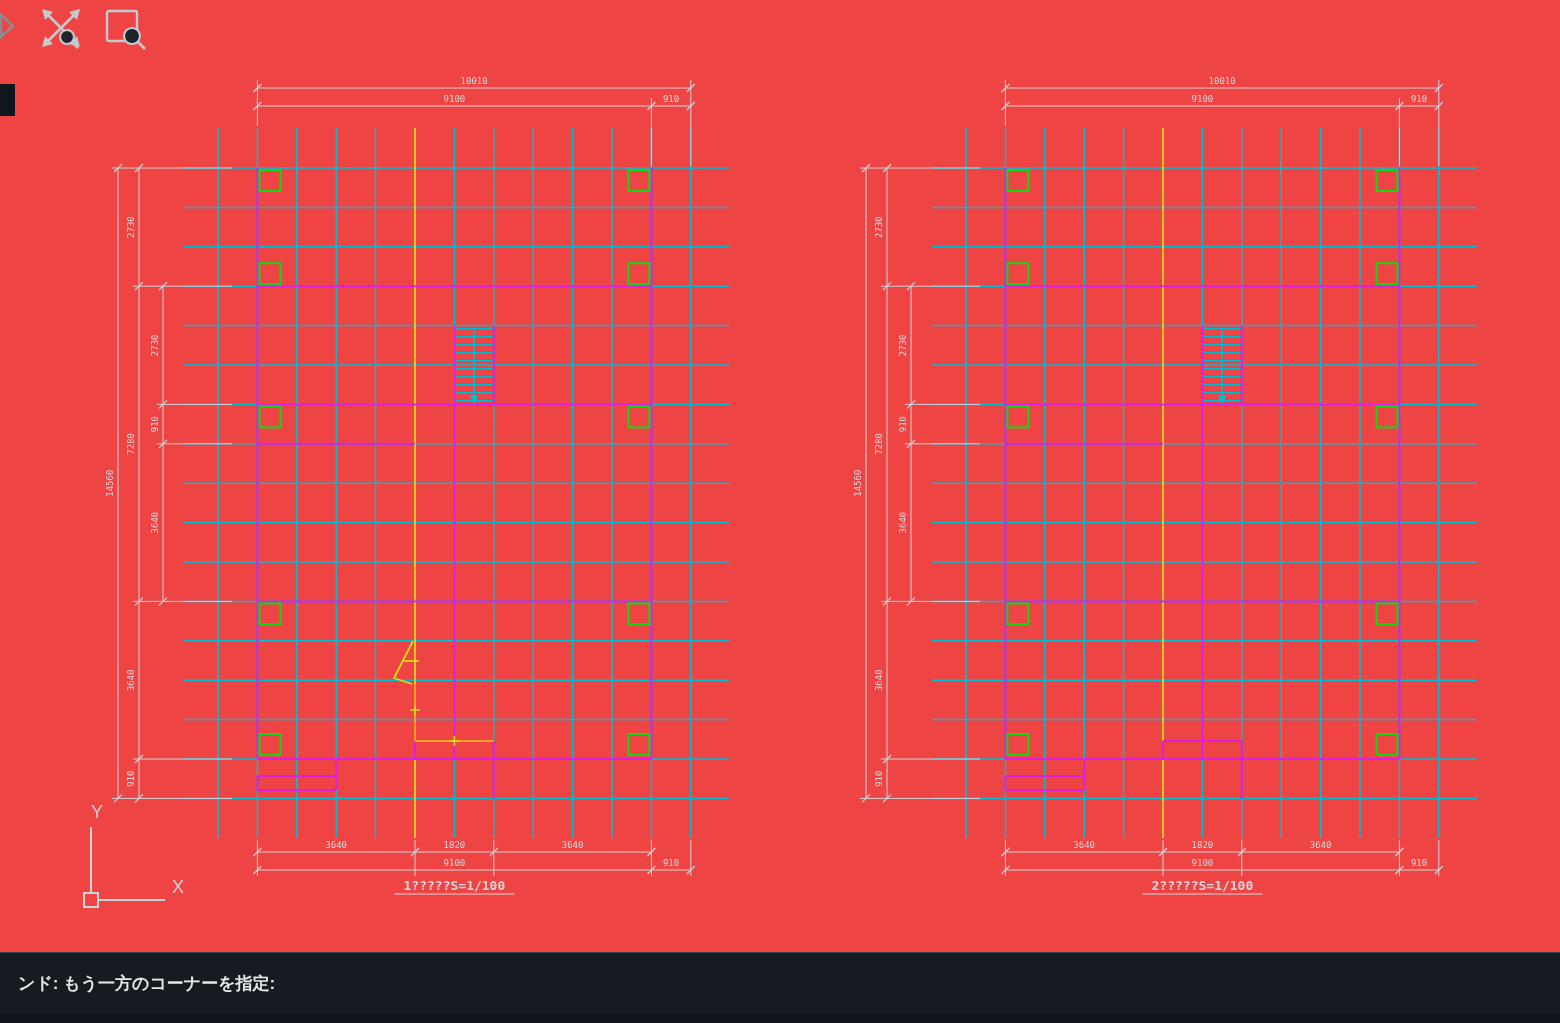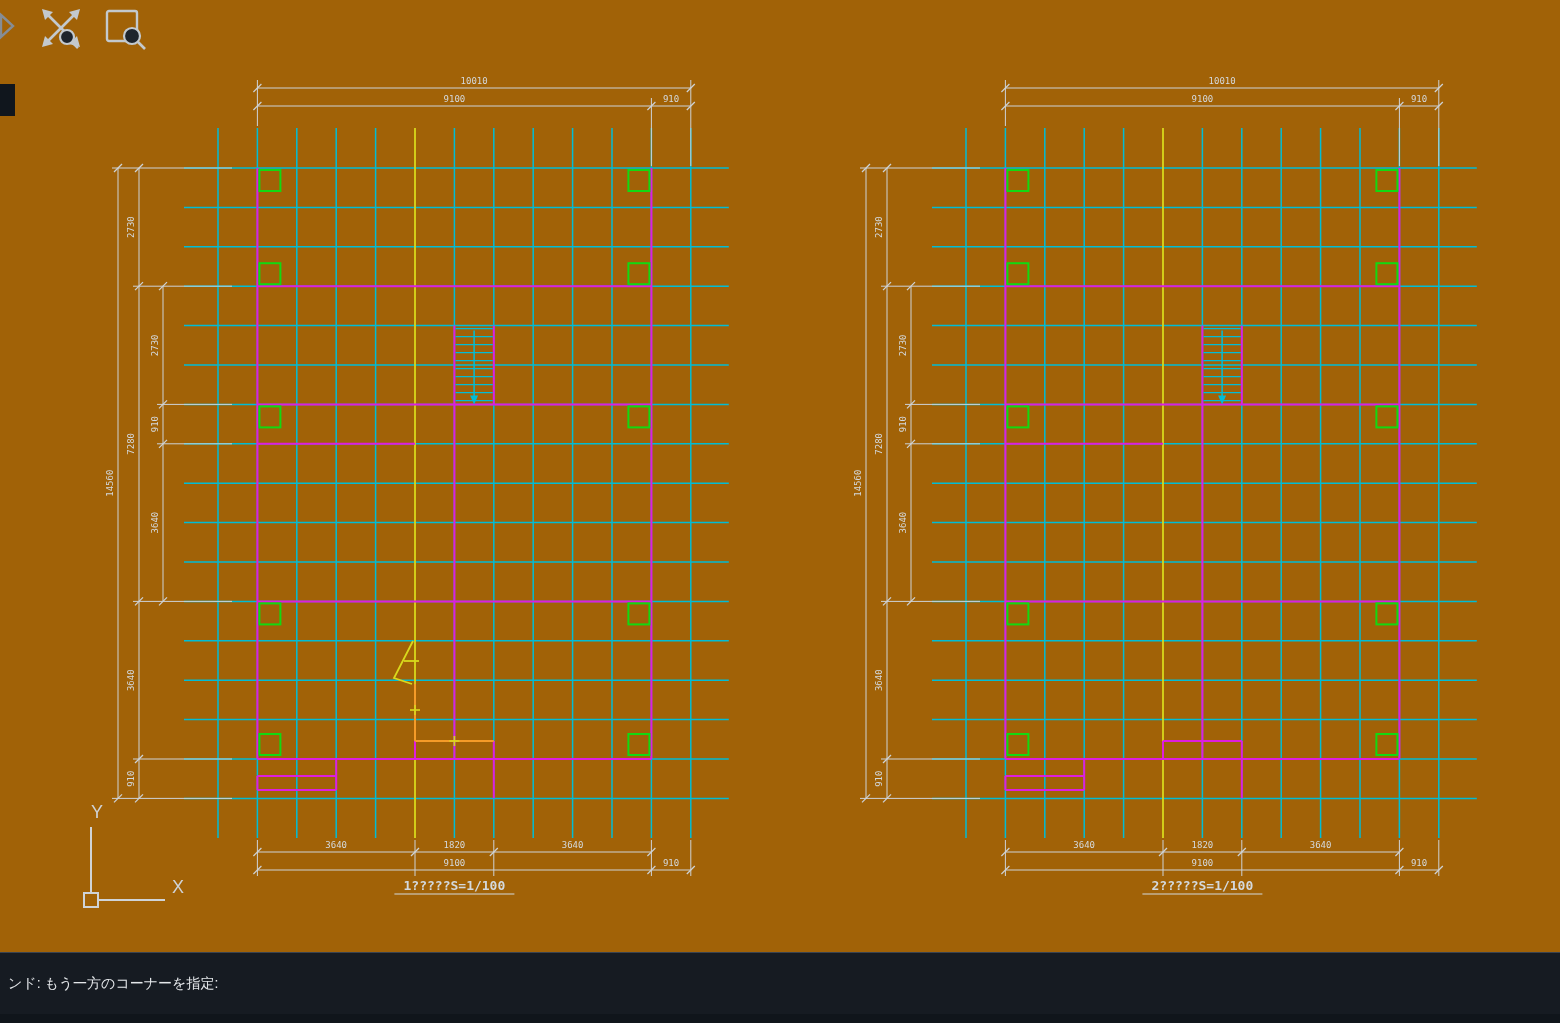--- a/index.html
+++ b/index.html
@@ -1,25 +1,25 @@
 <!DOCTYPE html>
 <html><head>
 <meta charset="utf-8">
 <style>
   html,body{margin:0;padding:0;background:#10151b;}
-  #stage{position:relative;width:1560px;height:1023px;background:#a16207;overflow:hidden;
+  #stage{position:relative;width:1560px;height:1023px;background:#ef4444;overflow:hidden;
          font-family:"Liberation Sans",sans-serif;}
   #cad-canvas{position:absolute;left:0;top:0;}
   .icon{position:absolute;}
   .vp-box{position:absolute;top:84px;height:32px;background:#10161d;display:flex;
           align-items:center;justify-content:center;}
   .vp-label{color:#38aee4;font-size:17px;font-weight:bold;letter-spacing:1px;cursor:pointer;}
   .cmdbar{position:absolute;left:0;right:0;top:952px;height:61px;background:#161b22;
           border-top:1px solid #3a434f;border-bottom:1px solid #3a434f;display:flex;align-items:center;}
-  .cmdtext{color:#e4e7ea;font-size:14px;font-weight:normal;padding-left:8px;white-space:pre;}
+  .cmdtext{color:#e4e7ea;font-size:17px;font-weight:bold;padding-left:18px;white-space:pre;}
   .below-bar{position:absolute;left:0;right:0;top:1014px;bottom:0;background:#10151b;}
 </style>
 </head>
 <body>
 
 <div id="stage">
 
   <svg id="cad-canvas" width="1560" height="1023" viewBox="0 0 1560 1023">
       <g>
         <g>

